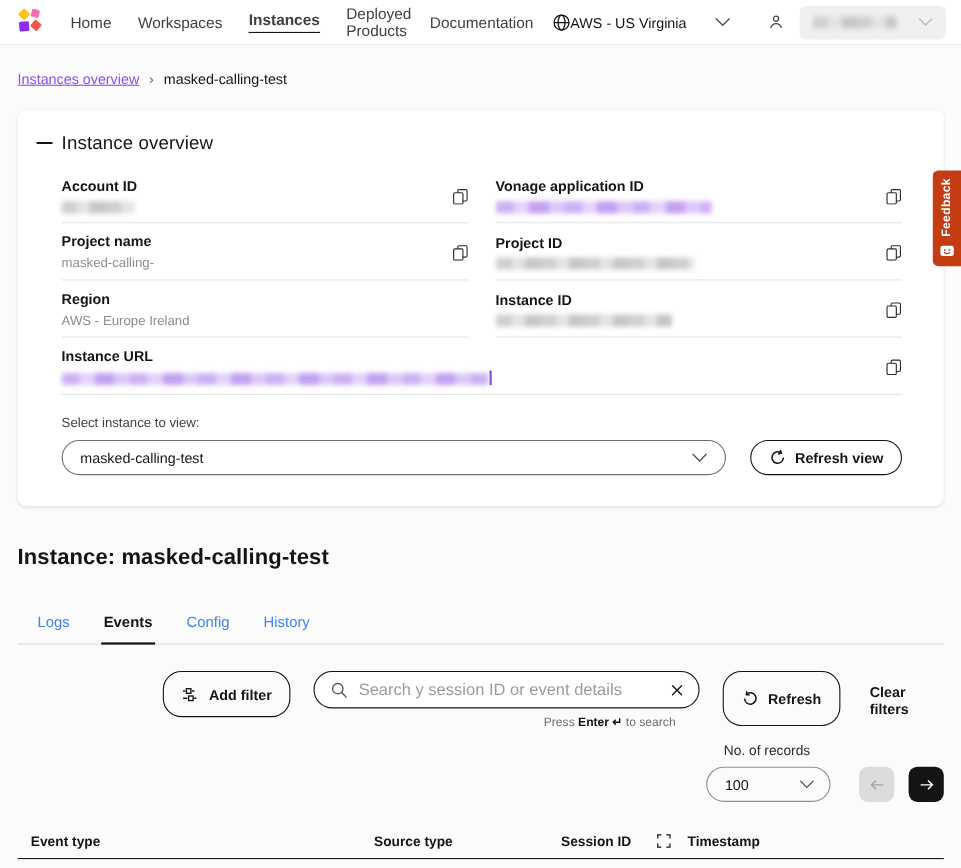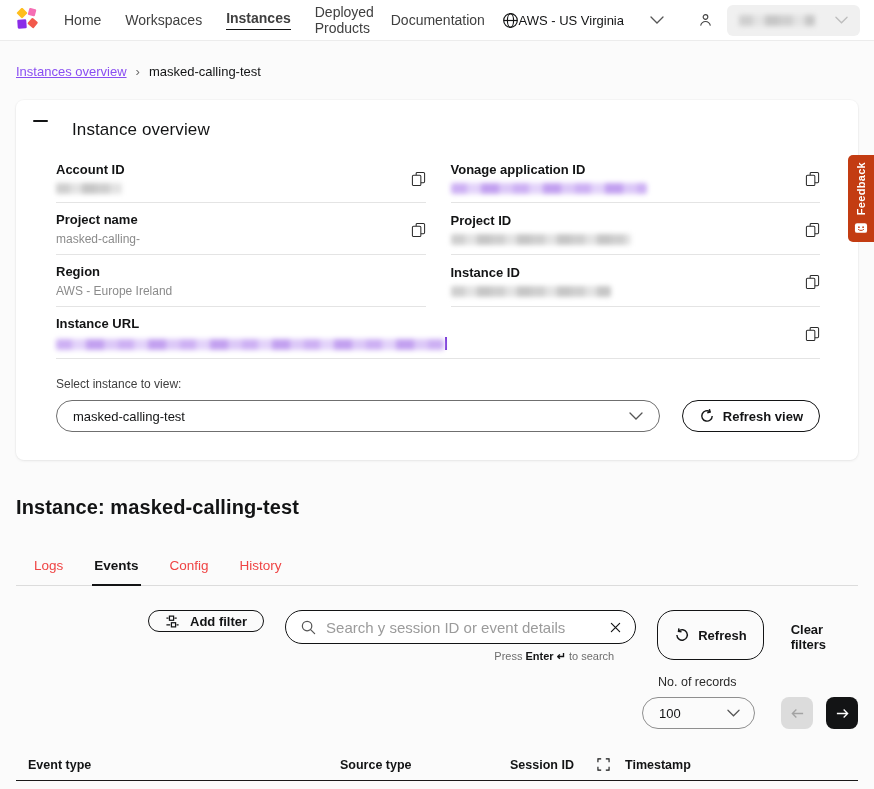--- a/index.html
+++ b/index.html
@@ -44,21 +44,21 @@
   .breadcrumb { padding:23px 16px 0; display:flex; align-items:center; gap:9px; font-size:13px; }
   .crumb-link { color:#8a4ff2; text-decoration:underline; cursor:pointer; }
   .crumb-sep { color:#6d6d6d; font-size:13px; }
 
   
   .card {
     margin:21px 16px 0; background:#fff; border-radius:8px;
     box-shadow:0 1px 3px rgba(0,0,0,.07), 0 0 0 1px rgba(0,0,0,.02);
     padding-bottom:28px;
   }
-  .card-header { display:flex; gap:24px; padding:20px 0 0 17px; }
+  .card-header { display:flex; align-items:center; gap:8px; padding:20px 0 0 17px; }
   .minus-icon { width:15px; height:2px; background:#131415; border-radius:1px; cursor:pointer; }
   .card-title { font-size:17px; font-weight:500; letter-spacing:.1px; }
 
   .fields-grid {
     display:grid; grid-template-columns:1fr 1fr; column-gap:25px; row-gap:7px;
     padding:0 38px 0 40px; margin-top:20px;
   }
   .field { border-bottom:1px solid #e4e4e4; padding:2px 0 8px; display:flex; justify-content:space-between; align-items:center; }
   .field.full { grid-column:1 / -1; }
   .field-label { font-size:13px; font-weight:600; }
@@ -92,21 +92,21 @@
   .feedback-text {
     writing-mode:vertical-rl; transform:rotate(180deg);
     font-size:11px; font-weight:700; letter-spacing:.3px;
   }
 
   
   .instance-section { padding:0 16px; }
   .section-heading { margin-top:36px; font-size:20px; font-weight:600; letter-spacing:.1px; }
 
   .tabbar { margin-top:33px; display:flex; gap:27px; padding:0 16px; border-bottom:1px solid #dcdcdc; }
-  .tab { padding:6px 2px 11px; color:#ef4444; font-size:13.5px; cursor:pointer; margin-bottom:-1px; }
+  .tab { padding:6px 2px 11px; color:#3b82f6; font-size:13.5px; cursor:pointer; margin-bottom:-1px; }
   .tab.active { color:#131415; font-weight:700; border-bottom:2px solid #131415; }
 
   .filter-row { margin-top:24px; margin-left:132px; display:flex; align-items:flex-start; gap:21px; }
   .search-stack { display:flex; flex-direction:column; width:373px; }
   .search-pill {
     height:34px; border:1px solid #131415; border-radius:17px; background:#fff;
     display:flex; align-items:center; padding:0 14px; gap:9px;
   }
   .search-pill input {
     border:none; outline:none; background:transparent; flex:1;
@@ -349,21 +349,21 @@
   <h1 class="section-heading">Instance: masked-calling-test</h1>
 
   <div class="tabbar">
     <span class="tab">Logs</span>
     <span class="tab active">Events</span>
     <span class="tab">Config</span>
     <span class="tab">History</span>
   </div>
 
   <div class="filter-row">
-    <button class="btn" style="height:22px;">
+    <button class="btn" style="height:42px;">
       <span>
         <svg width="17" height="17" viewBox="0 0 18 18">
           <path d="M1.5 5.5h2.2M10 5.5h2.4" stroke="currentColor" stroke-width="1.3"></path>
           <rect x="4.7" y="3.3" width="4.4" height="4.4" fill="none" stroke="currentColor" stroke-width="1.3"></rect>
           <path d="M1.5 12.5h4M12.2 12.5h2.2" stroke="currentColor" stroke-width="1.3"></path>
           <rect x="6.8" y="10.3" width="4.4" height="4.4" fill="none" stroke="currentColor" stroke-width="1.3"></rect>
         </svg>
       </span>
       <span>Add filter</span>
     </button>

